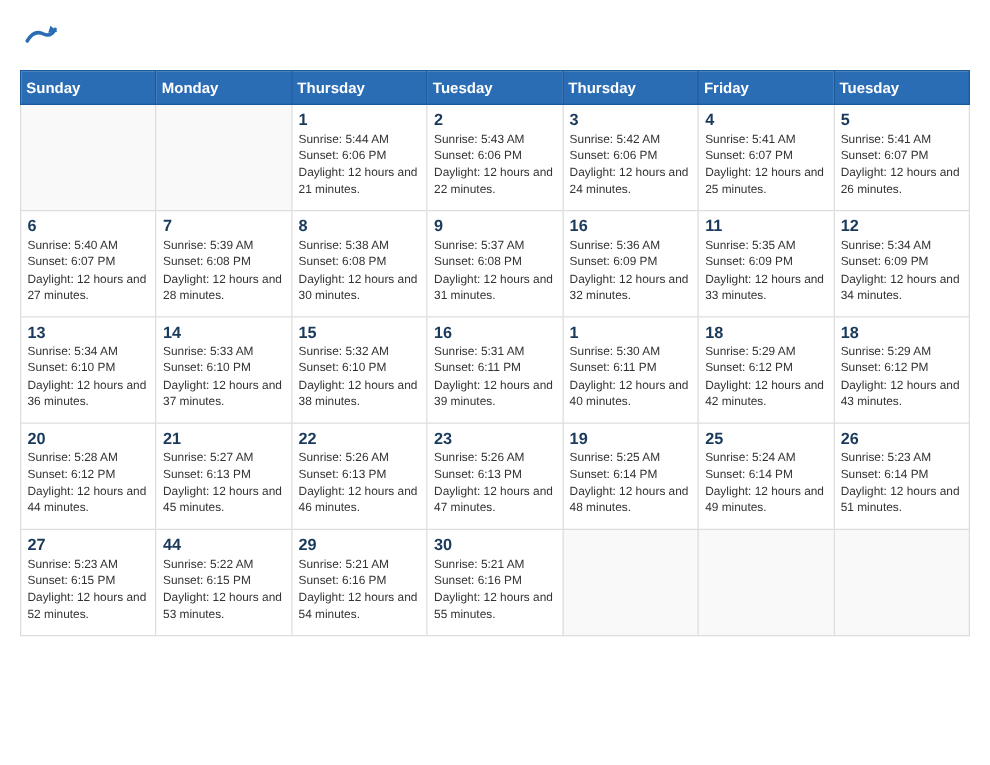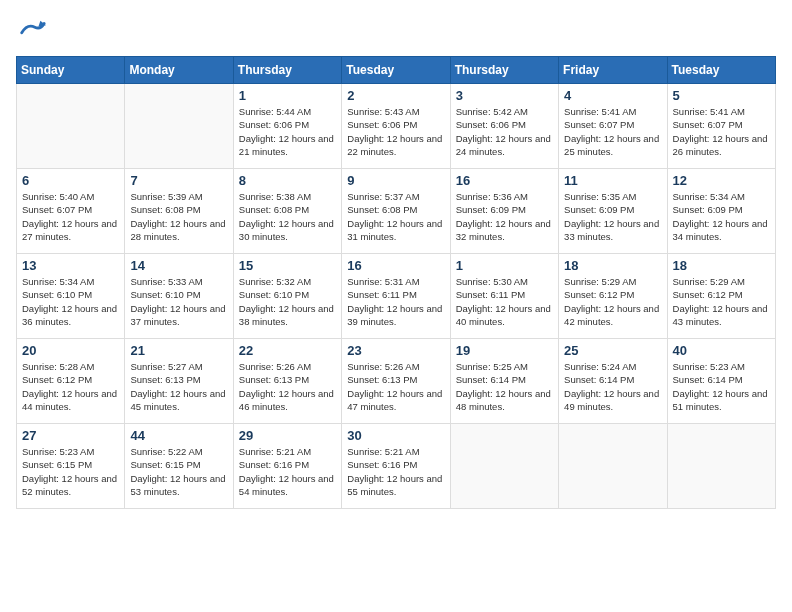--- a/index.html
+++ b/index.html
@@ -225,21 +225,21 @@
         </td>
         <td>
           <div class="day-number">19</div>
           <div class="day-info">Sunrise: 5:25 AM<br>Sunset: 6:14 PM<br>Daylight: 12 hours and 48 minutes.</div>
         </td>
         <td>
           <div class="day-number">25</div>
           <div class="day-info">Sunrise: 5:24 AM<br>Sunset: 6:14 PM<br>Daylight: 12 hours and 49 minutes.</div>
         </td>
         <td>
-          <div class="day-number">40</div>
+          <div class="day-number">26</div>
           <div class="day-info">Sunrise: 5:23 AM<br>Sunset: 6:14 PM<br>Daylight: 12 hours and 51 minutes.</div>
         </td>
       </tr>
       <tr>
         <td>
           <div class="day-number">27</div>
           <div class="day-info">Sunrise: 5:23 AM<br>Sunset: 6:15 PM<br>Daylight: 12 hours and 52 minutes.</div>
         </td>
         <td>
           <div class="day-number">44</div>

